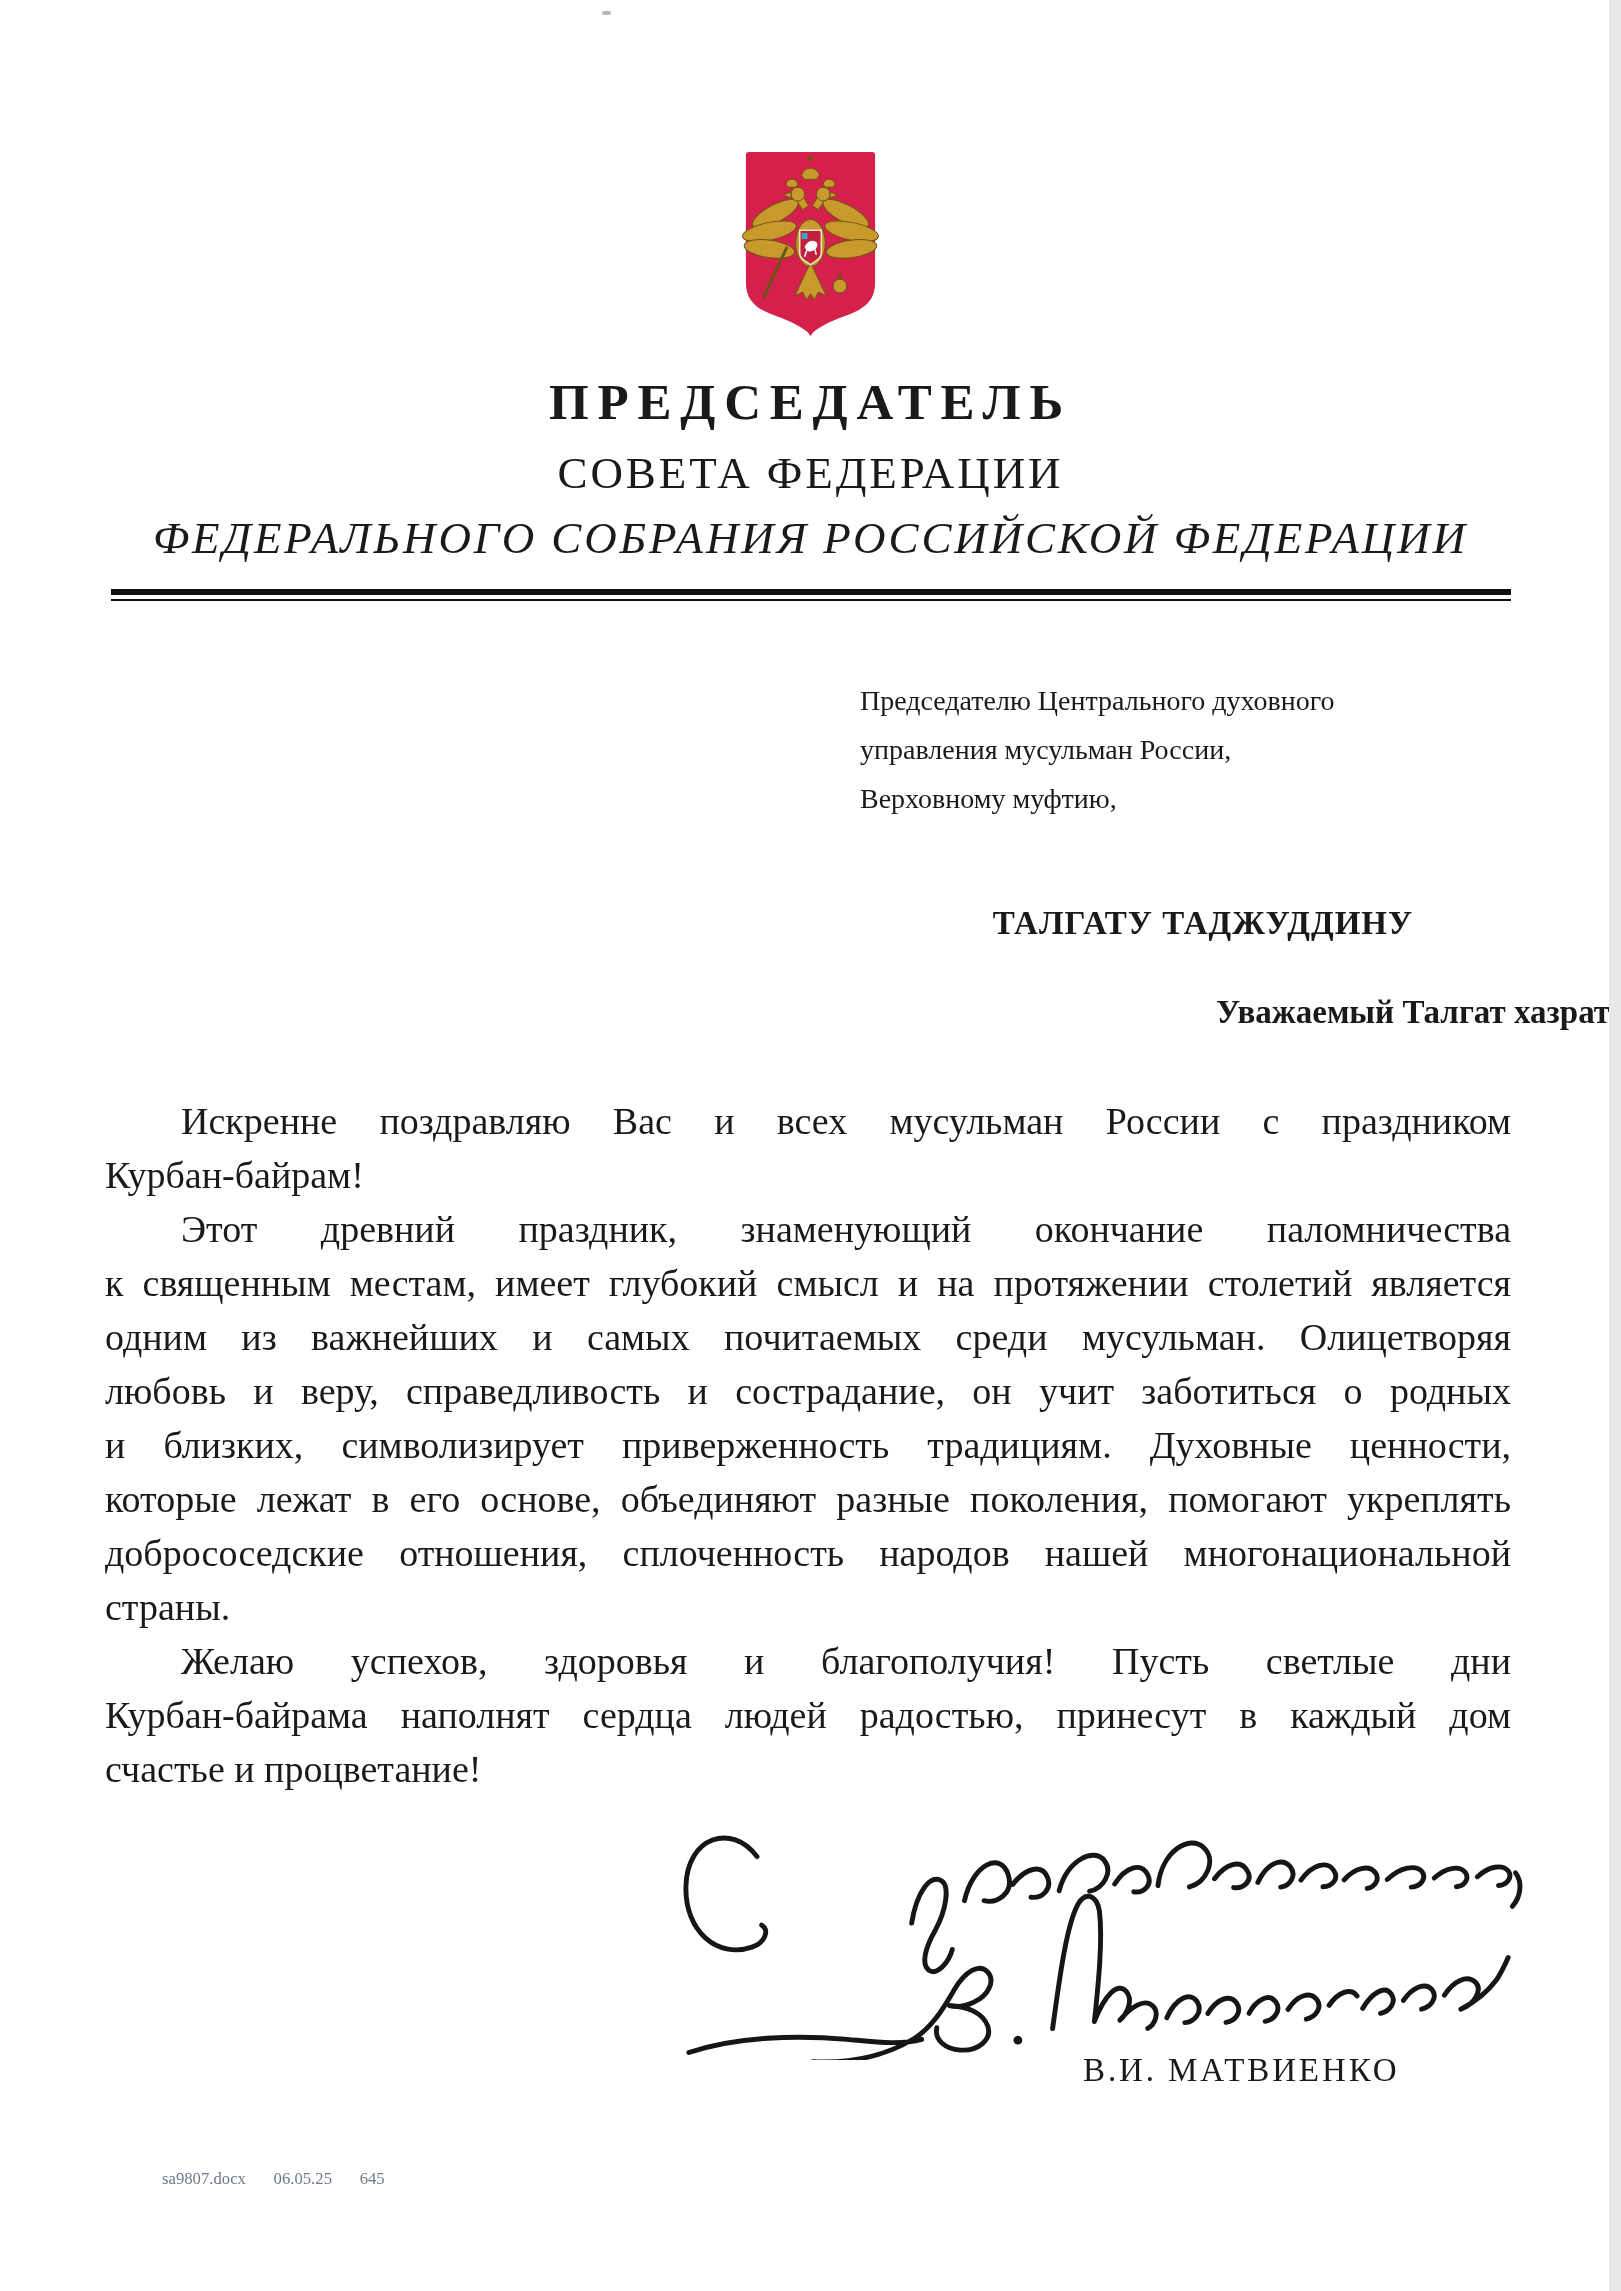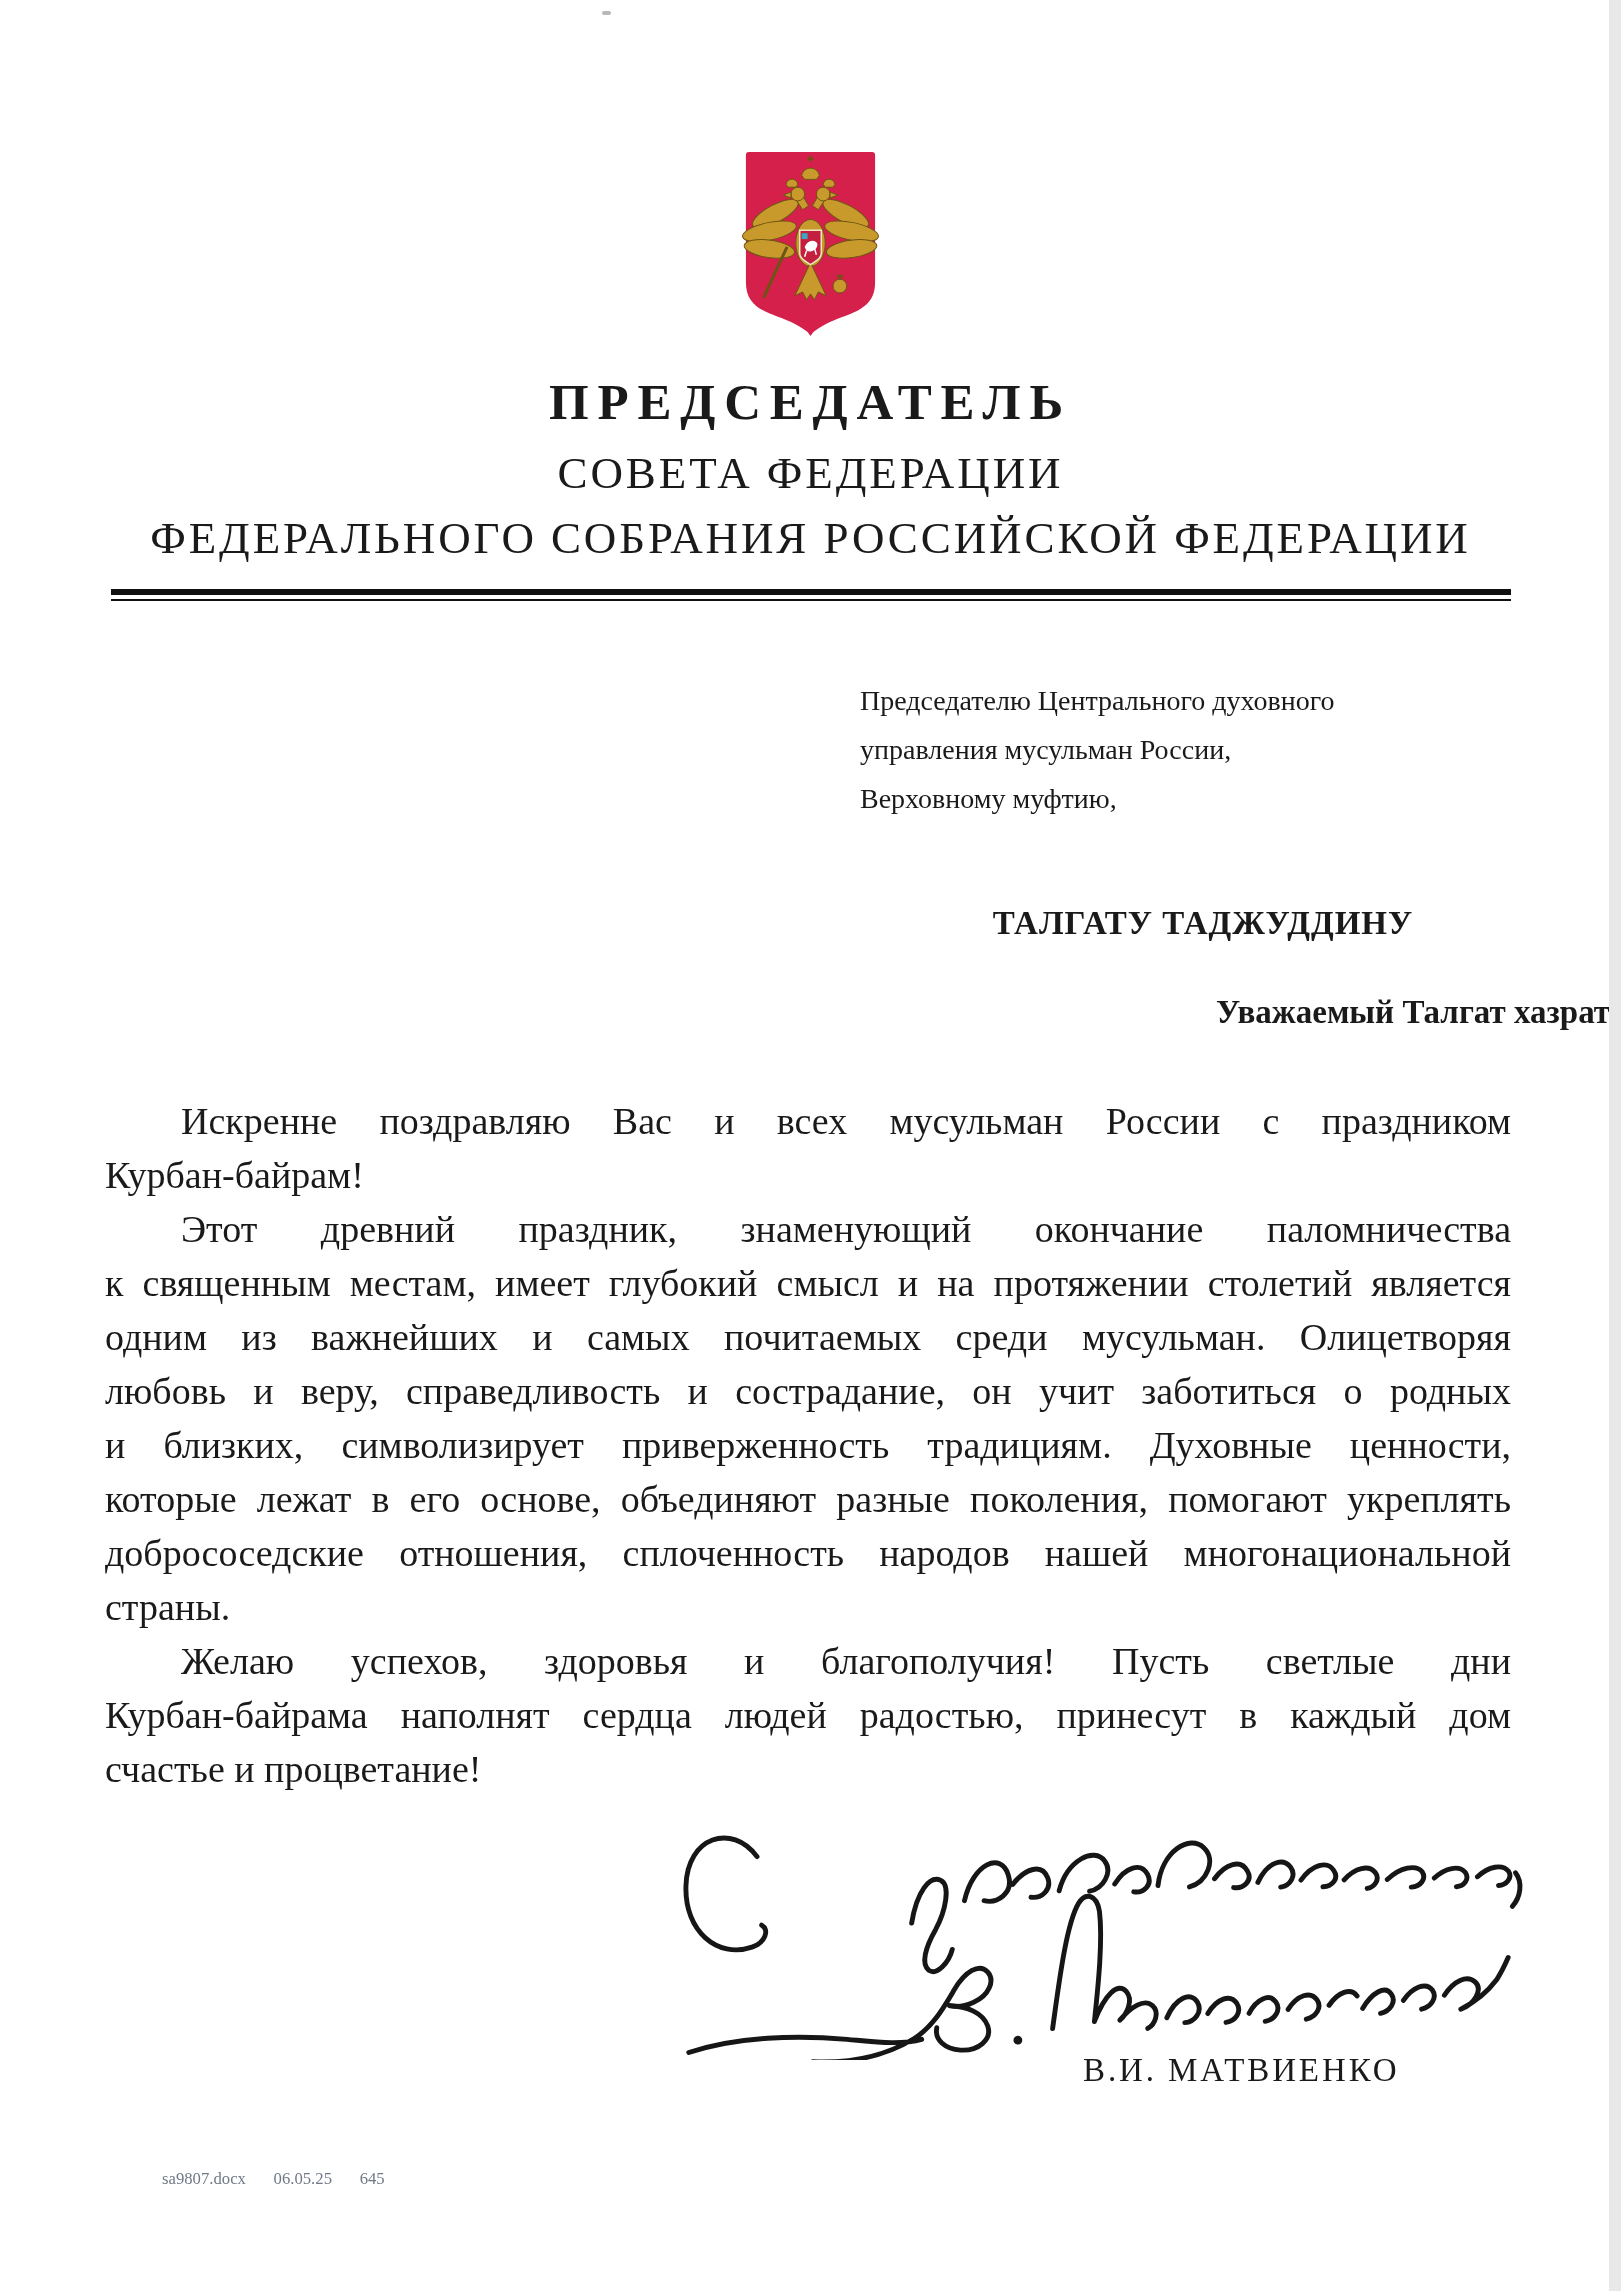--- a/index.html
+++ b/index.html
@@ -15,21 +15,21 @@
   
   .artifact{left:602px;top:10.8px;width:8.8px;height:3.9px;border-radius:2px;background:#9a9a9a;opacity:.7;}
   
   .emblem{left:742px;top:149px;width:137px;height:188px;}
   
   .hdr-title{left:0;top:375px;width:1621px;text-align:center;
     font-size:51px;font-weight:bold;letter-spacing:8.8px;line-height:55px;}
   .hdr-line2{left:0;top:449px;width:1621px;text-align:center;
     font-size:45px;letter-spacing:2.9px;line-height:49px;}
   .hdr-line3{left:0;top:514px;width:1621px;text-align:center;
-    font-size:45px;letter-spacing:2.9px;line-height:49px;}
+    font-size:45px;letter-spacing:2.9px;line-height:49px;font-style:italic;}
   .rule{left:111px;top:589px;width:1400px;}
   .rule .thick{height:5.9px;background:#101010;}
   .rule .gap{height:3.9px;}
   .rule .thin{height:2px;background:#101010;}
   
   .addr{left:860px;top:676px;width:686px;font-size:28px;line-height:49px;}
   .addr-name{left:860px;top:902px;width:686px;font-size:33px;font-weight:bold;letter-spacing:1px;line-height:43px;text-align:center;}
   .salutation{left:0;top:991px;width:1621px;text-align:right;
     font-size:33px;font-weight:bold;line-height:43px;}
   

